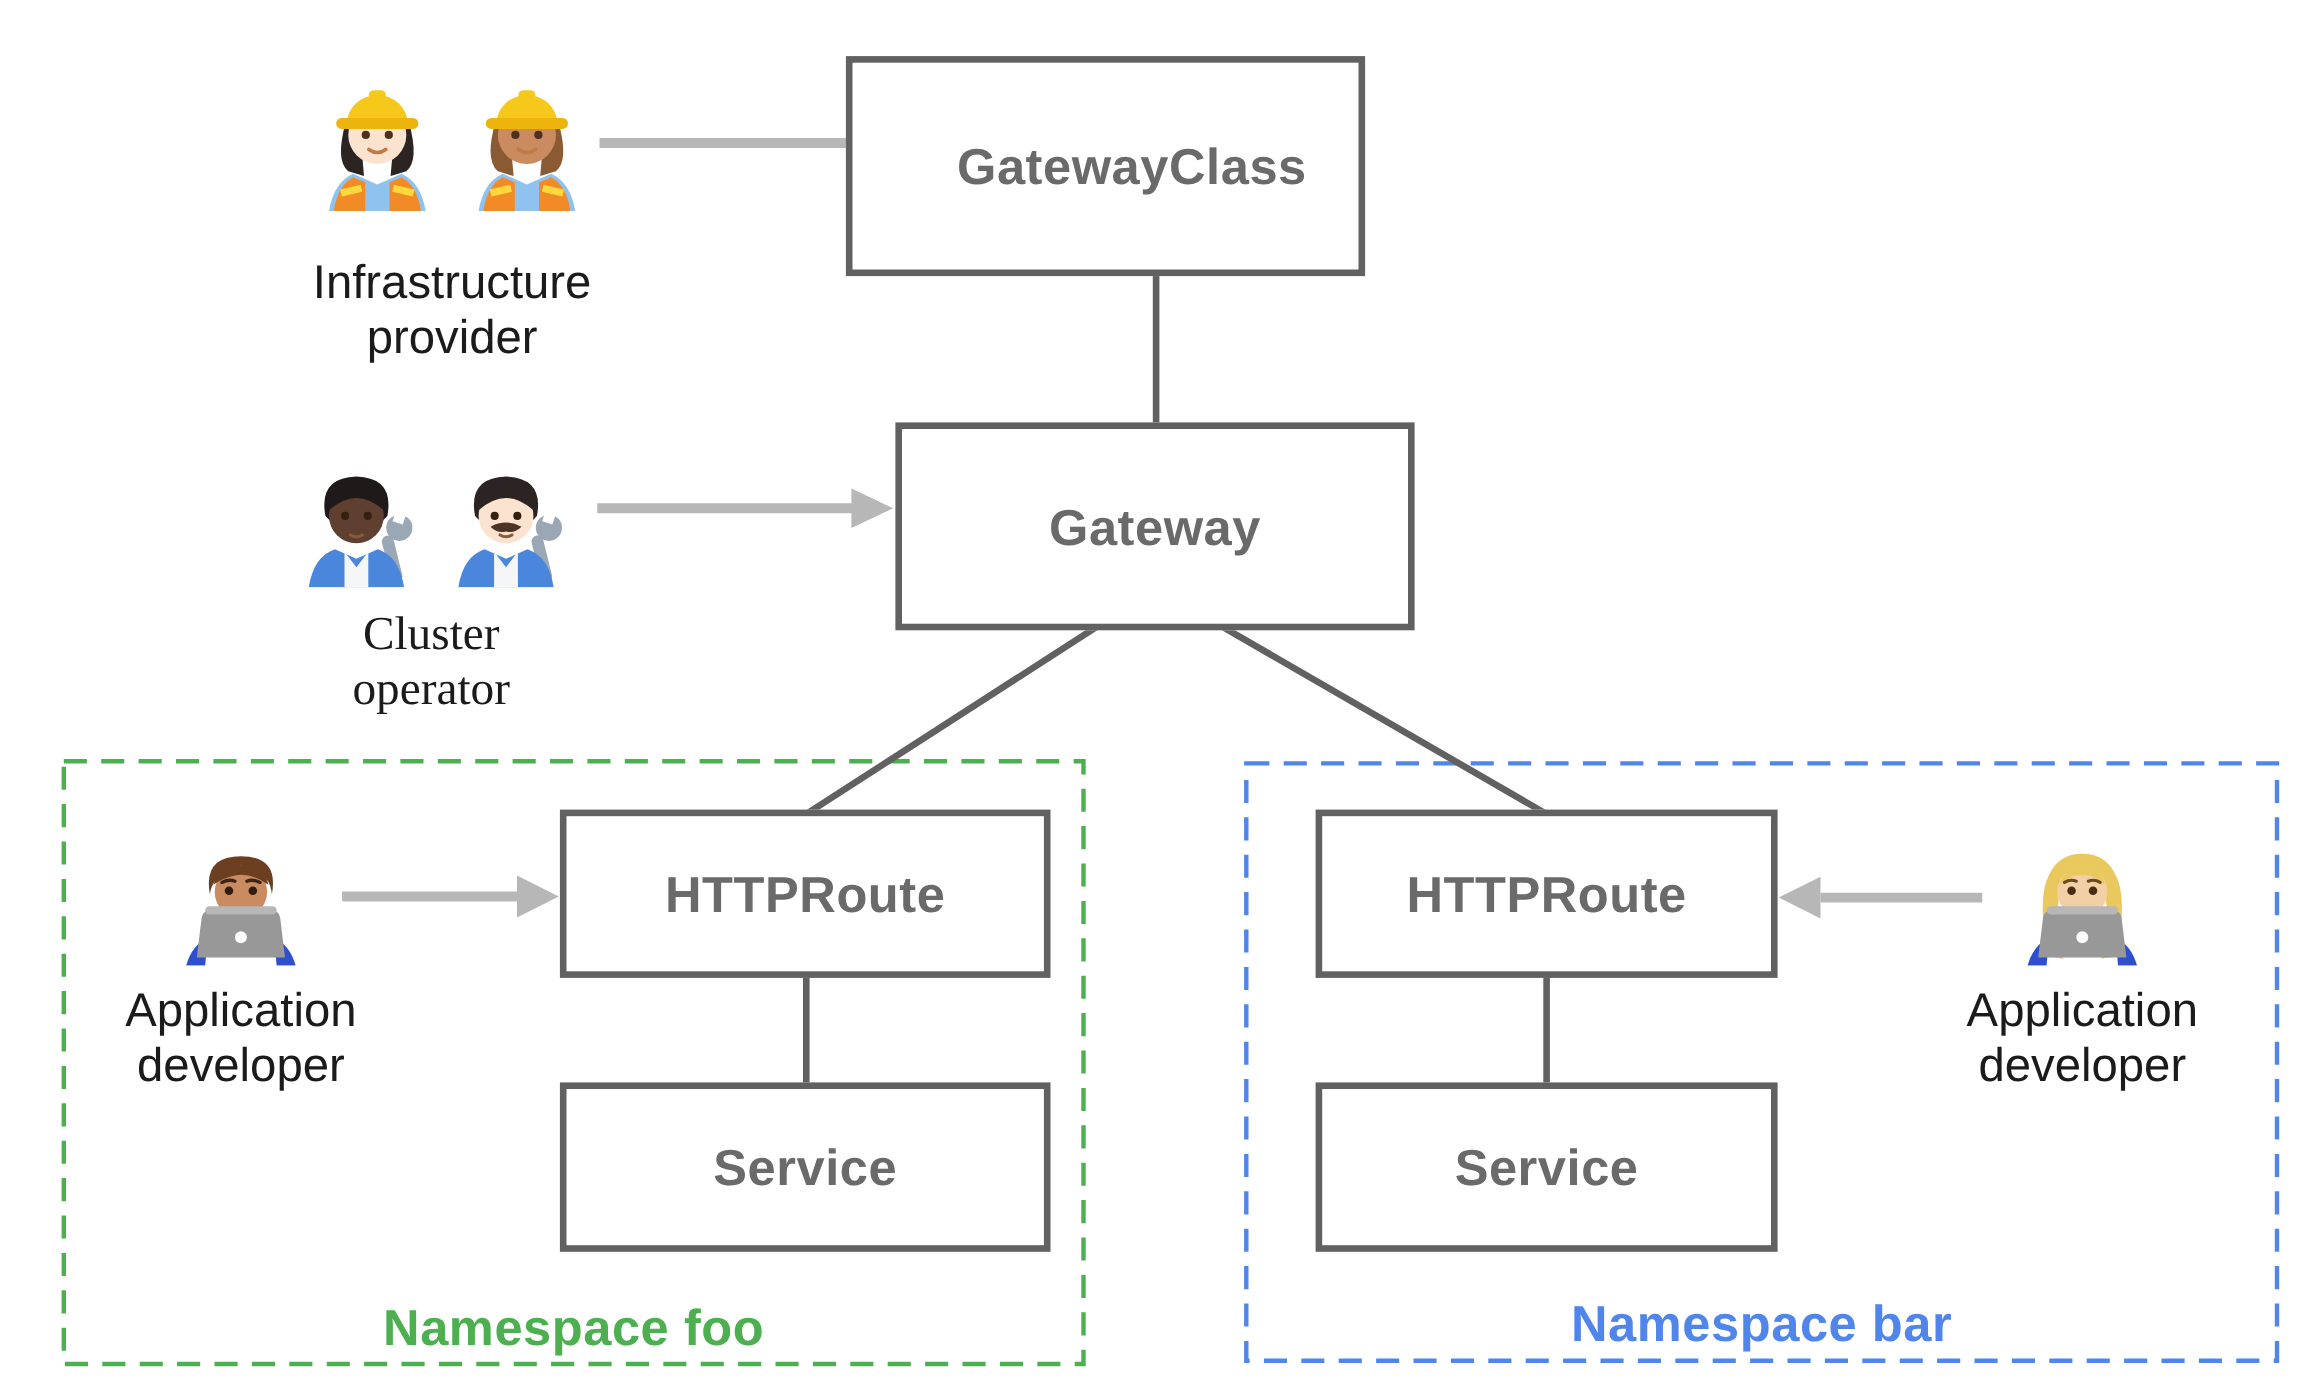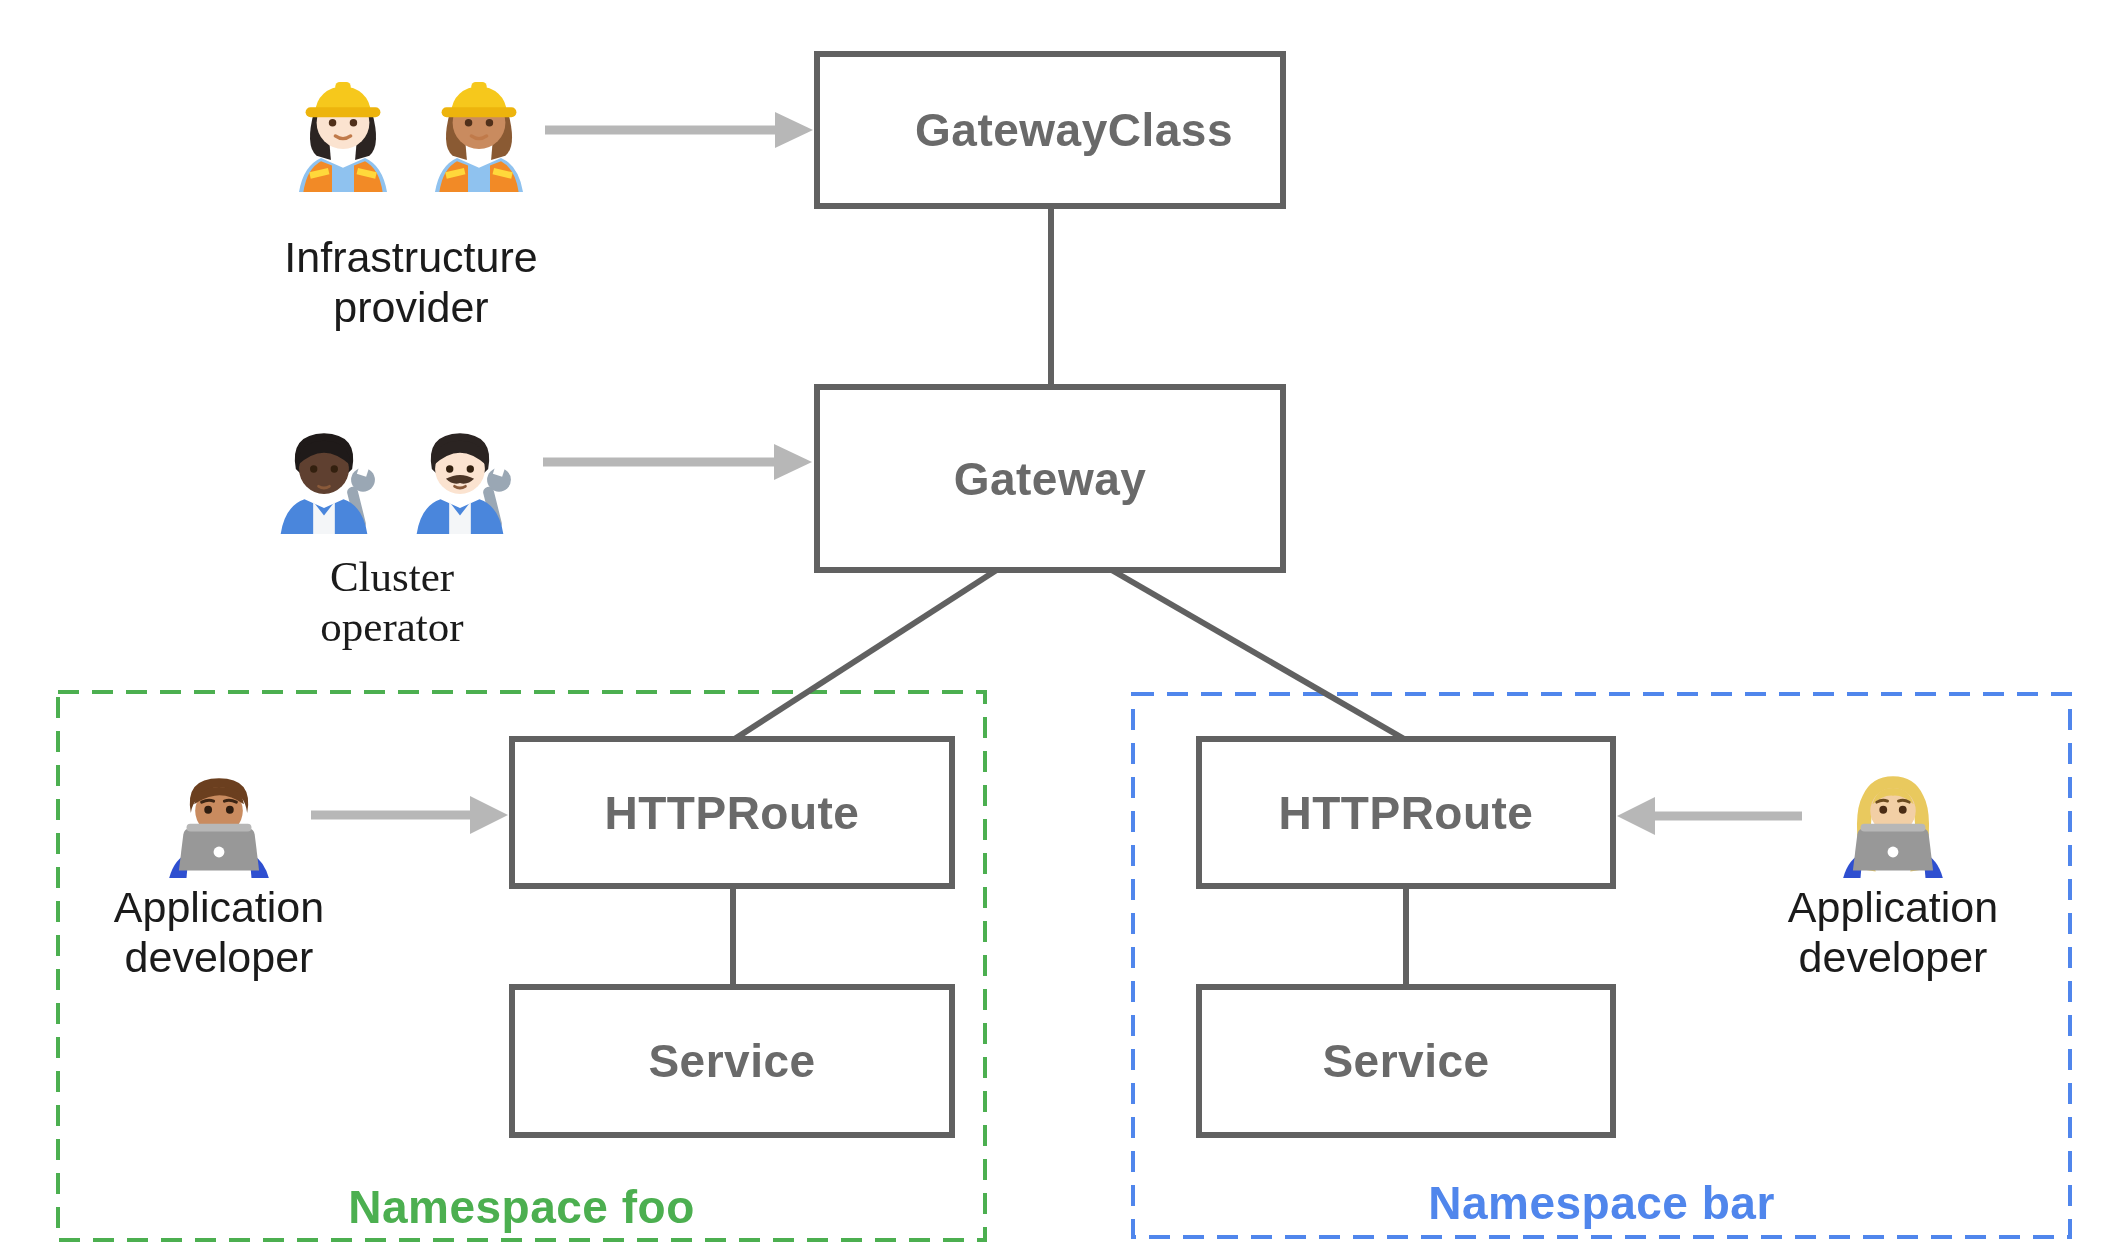--- a/index.html
+++ b/index.html
@@ -18,21 +18,21 @@
   .ns-rect{fill:none; stroke-width:4; stroke-dasharray:21 13;}
   .ns-rect.foo{stroke:var(--green);}
   .ns-rect.bar{stroke:var(--blue);}
 
   .node{
     position:absolute; z-index:2; background:#fff;
     border:6px solid var(--line-gray);
     display:flex; align-items:center; justify-content:center;
     color:var(--node-text); font-size:46px; font-weight:bold; letter-spacing:.5px;
   }
-  #node-gatewayclass{left:814px; top:51px;  width:472px; height:158px;padding-left:48px;}
+  #node-gatewayclass{left:769px; top:51px;  width:472px; height:200px;padding-left:48px;}
   #node-gateway     {left:814px; top:384px; width:472px; height:189px;}
   #node-httproute-foo{left:509px; top:736px; width:446px; height:153px;}
   #node-service-foo  {left:509px; top:984px; width:446px; height:154px;}
   #node-httproute-bar{left:1196px; top:736px; width:420px; height:153px;}
   #node-service-bar  {left:1196px; top:984px; width:420px; height:154px;}
 
   .ns-label{
     position:absolute; z-index:2; text-align:center;
     font-size:46px; font-weight:bold; letter-spacing:.5px;
   }
@@ -47,21 +47,21 @@
   #actor-dev-foo{left:19px;  top:748px; width:400px;}
   #actor-dev-bar{left:1693px; top:748px; width:400px;}
 
   .actor .icon-row{display:flex; align-items:flex-end; justify-content:center;}
   .actor .label{
     margin-top:18px; color:var(--label-black); font-size:43px; line-height:50px;
     text-align:center; font-weight:400;
   }
   #actor-infra .label{max-width:290px;}
   #actor-cluster .label{max-width:230px;}
-  #actor-dev-foo .label, #actor-dev-bar .label{max-width:250px; margin-top:4px;}
+  #actor-dev-foo .label, #actor-dev-bar .label{max-width:250px; margin-top:16px;}
 
   svg.persona{display:block;}
   .sz132{width:132px; height:132px;}
   .sz130{width:130px; height:130px;}
 </style>
 </head>
 <body>
 
 <svg width="0" height="0" style="position:absolute" aria-hidden="true">
   <defs>

